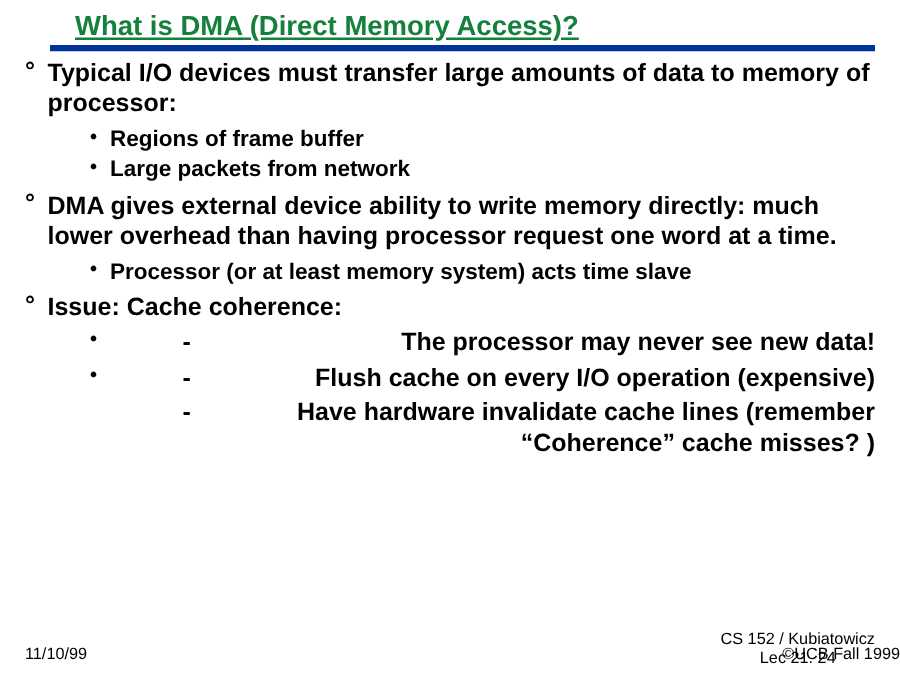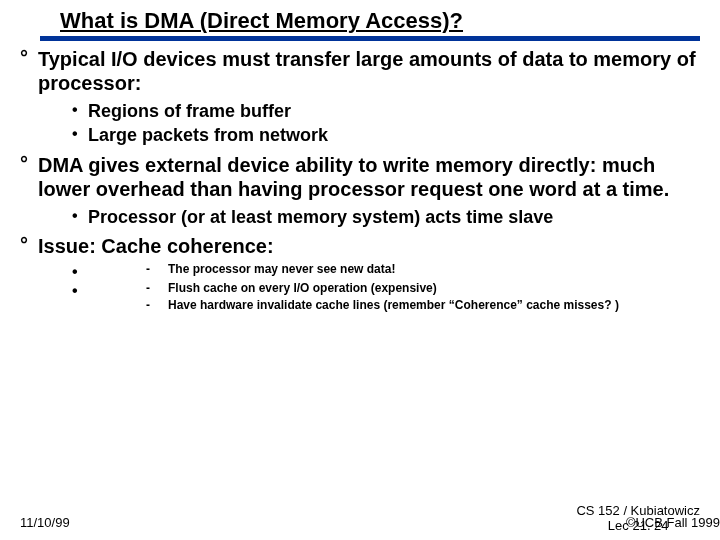--- a/index.html
+++ b/index.html
@@ -12,21 +12,21 @@
     position: relative;
     overflow: hidden;
   }
   .slide {
     width: 100%;
     height: 100%;
     padding: 8px 20px 0 20px;
     position: relative;
   }
   .title {
-    color: #000000;
+    color: #15803d;
     font-size: 22px;
     font-weight: bold;
     text-decoration: underline;
     margin-left: 40px;
     margin-bottom: 2px;
   }
   .underline-bar {
     height: 5px;
     background: #003399;
     margin: 0 0 6px 20px;
@@ -61,24 +61,25 @@
     content: "•";
     position: absolute;
     left: 0;
     top: 0;
     font-size: 16px;
   }
   .dash-list { list-style: none; padding-left: 58px; margin: 3px 0 4px 0; }
   .dash-item {
     position: relative;
     padding-left: 22px;
-    font-size: 12px;
+    font-size: 20px;
     font-weight: bold;
     line-height: 1.25;
     margin-bottom: 2px;
+    text-align: right;
   }
   .dash-item::before {
     content: "-";
     position: absolute;
     left: 0;
     top: 0;
   }
   .footer {
     position: absolute;
     bottom: 6px;

